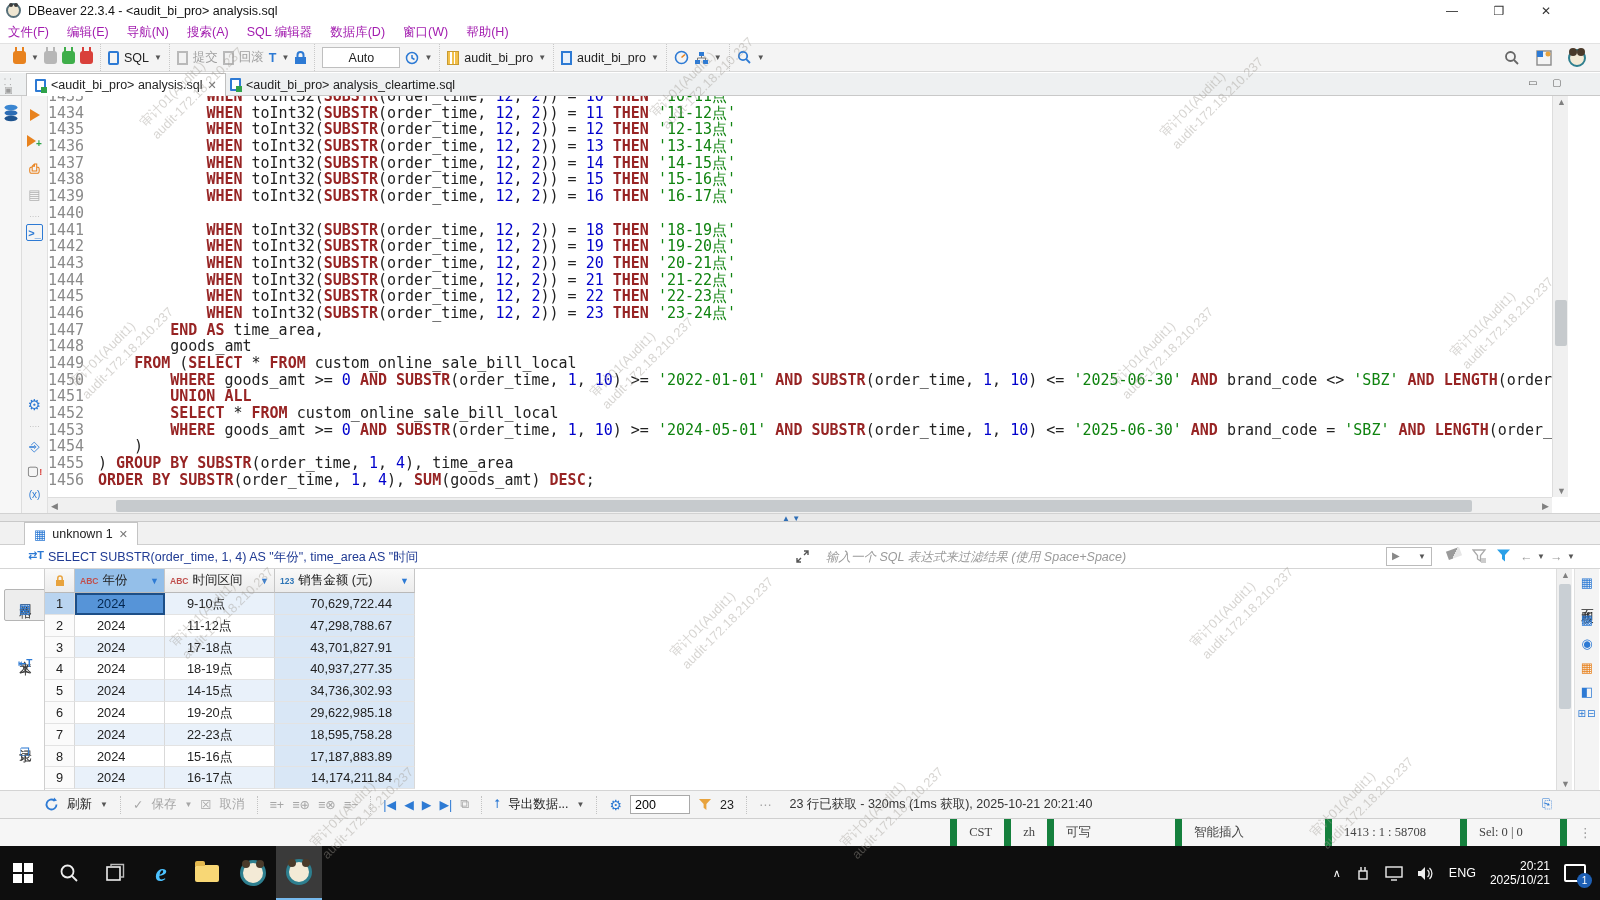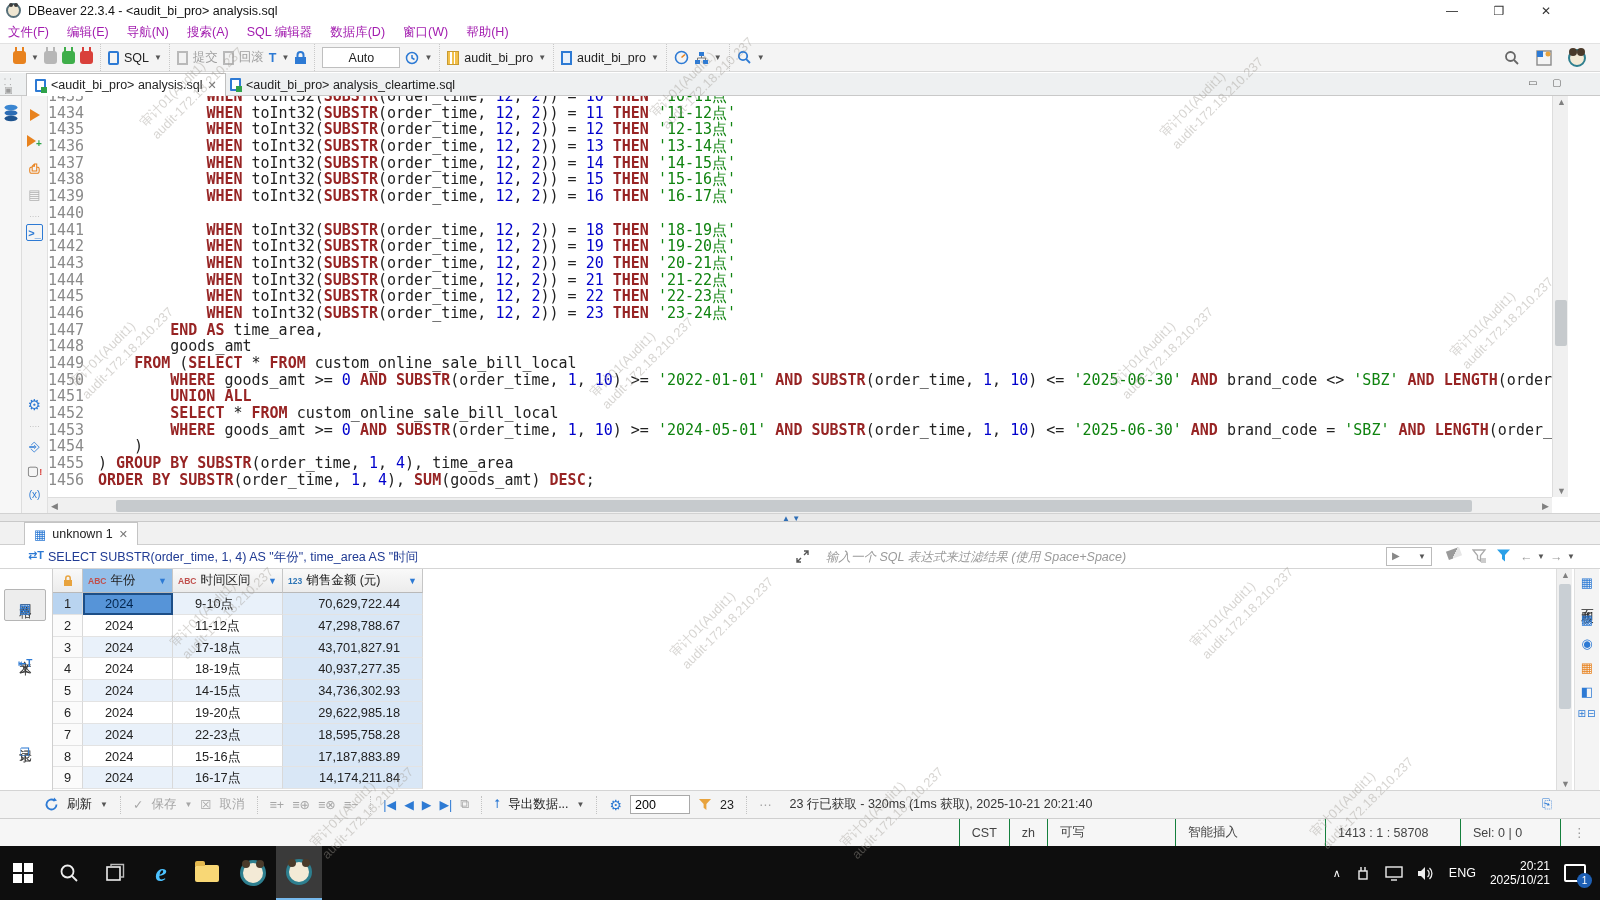--- a/index.html
+++ b/index.html
@@ -70,21 +70,21 @@
   .gridglyph { color:#2d7ad4; font-size:13px; }
   .res-filter { position:absolute; left:0; top:23px; width:1600px; height:24px; background:#fff; border-bottom:1px solid #d5d5d5; }
   .fquery { position:absolute; left:48px; top:4px; width:735px; overflow:hidden; white-space:nowrap; color:#1f3a93; }
   .fplaceholder { position:absolute; left:826px; top:4px; color:#9a9a9a; font-style:italic; }
   .res-body { position:absolute; left:0; top:47px; width:1600px; height:221px; }
   .side-tab { position:absolute; left:4px; width:42px; display:flex; flex-direction:column; align-items:center; gap:3px; color:#333; }
   .vtext { writing-mode:vertical-rl; letter-spacing:2px; font-size:12.5px; }
   .side-tab.active { border:1px solid #b5b5b5; background:#ededed; border-radius:2px; padding:4px 0; }
 
   
-  .grid { position:absolute; left:52px; top:0; width:1264px; height:221px; background:#fff; border-left:1px solid #cfcfcf; }
+  .grid { position:absolute; left:44px; top:0; width:1264px; height:221px; background:#fff; border-left:1px solid #cfcfcf; }
   .ghead { position:absolute; top:0; height:24px; background:linear-gradient(#f9f9f9,#ececec); border-right:1px solid #c6c6c6; border-bottom:1px solid #b9b9b9; display:flex; align-items:center; padding:0 5px; gap:4px; }
   .ghead .typ { font-size:8.5px; font-weight:bold; }
   .typ.abc { color:#c0504d; } .typ.n123 { color:#2e75b6; }
   .sortdd { margin-left:auto; color:#2d7ad4; font-size:9px; }
   .gbody { position:absolute; left:0; top:24px; width:418px; }
   .grid-row { display:flex; height:21.8px; }
   .gc { border-right:1px solid #d9d9d9; border-bottom:1px solid #e3e3e3; padding:0 22px; line-height:21.8px; font-size:12.8px; overflow:hidden; white-space:nowrap; }
   .c-num { width:30px; text-align:center; padding:0; background:#fbfbfb; color:#222; }
   .c-year { width:90px; } .c-time { width:110px; }
   .c-amt { width:140px; text-align:right; background:#d9e7f6; }
@@ -99,21 +99,21 @@
   
   .res-toolbar { position:absolute; left:0; top:268px; width:1600px; height:28px; background:#f4f4f4; border-top:1px solid #d4d4d4; display:flex; align-items:center; padding-left:44px; gap:8px; }
   .rsep { width:1px; height:18px; border-left:1px dotted #c3c3c3; margin:0 4px; }
   .gray { color:#a6a6a6; }
   .blue { color:#2d7ad4; }
   .fetch-input { width:60px; height:19px; border:1px solid #a9a9a9; background:#fff; padding:0 4px; font-size:12.5px; }
   .res-status { color:#333; margin-left:10px; }
 
   
   .statusbar { position:absolute; left:0; top:818px; width:1600px; height:28px; background:#f6f6f6; border-top:1px solid #cfcfcf; display:flex; align-items:center; color:#444; }
-  .sseg { height:100%; display:flex; align-items:center; padding:0 12px; border-left:1px solid #15803d; }
+  .sseg { height:100%; display:flex; align-items:center; padding:0 12px; border-left:7px solid #15803d;font-family:Liberation Serif, serif; }
 
   
   .taskbar { position:absolute; left:0; top:846px; width:1600px; height:54px; background:#0e0e0e; display:flex; align-items:center; }
   .tb-ic { width:46px; height:54px; display:flex; align-items:center; justify-content:center; }
   .tb-ic.active { background:#3a3a3a; border-bottom:2px solid #76b9ed; }
   .startgrid { display:grid; grid-template-columns:9px 9px; grid-template-rows:9px 9px; gap:2px; }
   .startgrid i { background:#fff; }
   .folder { width:24px; height:17px; background:#f8d775; border-radius:2px; position:relative; }
   .folder::before { content:""; position:absolute; left:0; top:-4px; width:10px; height:5px; background:#e4b94f; border-radius:2px 2px 0 0; }
   .ie { color:#4cc2ff; font-size:26px; font-weight:bold; font-family:"Liberation Serif",serif; font-style:italic; }

